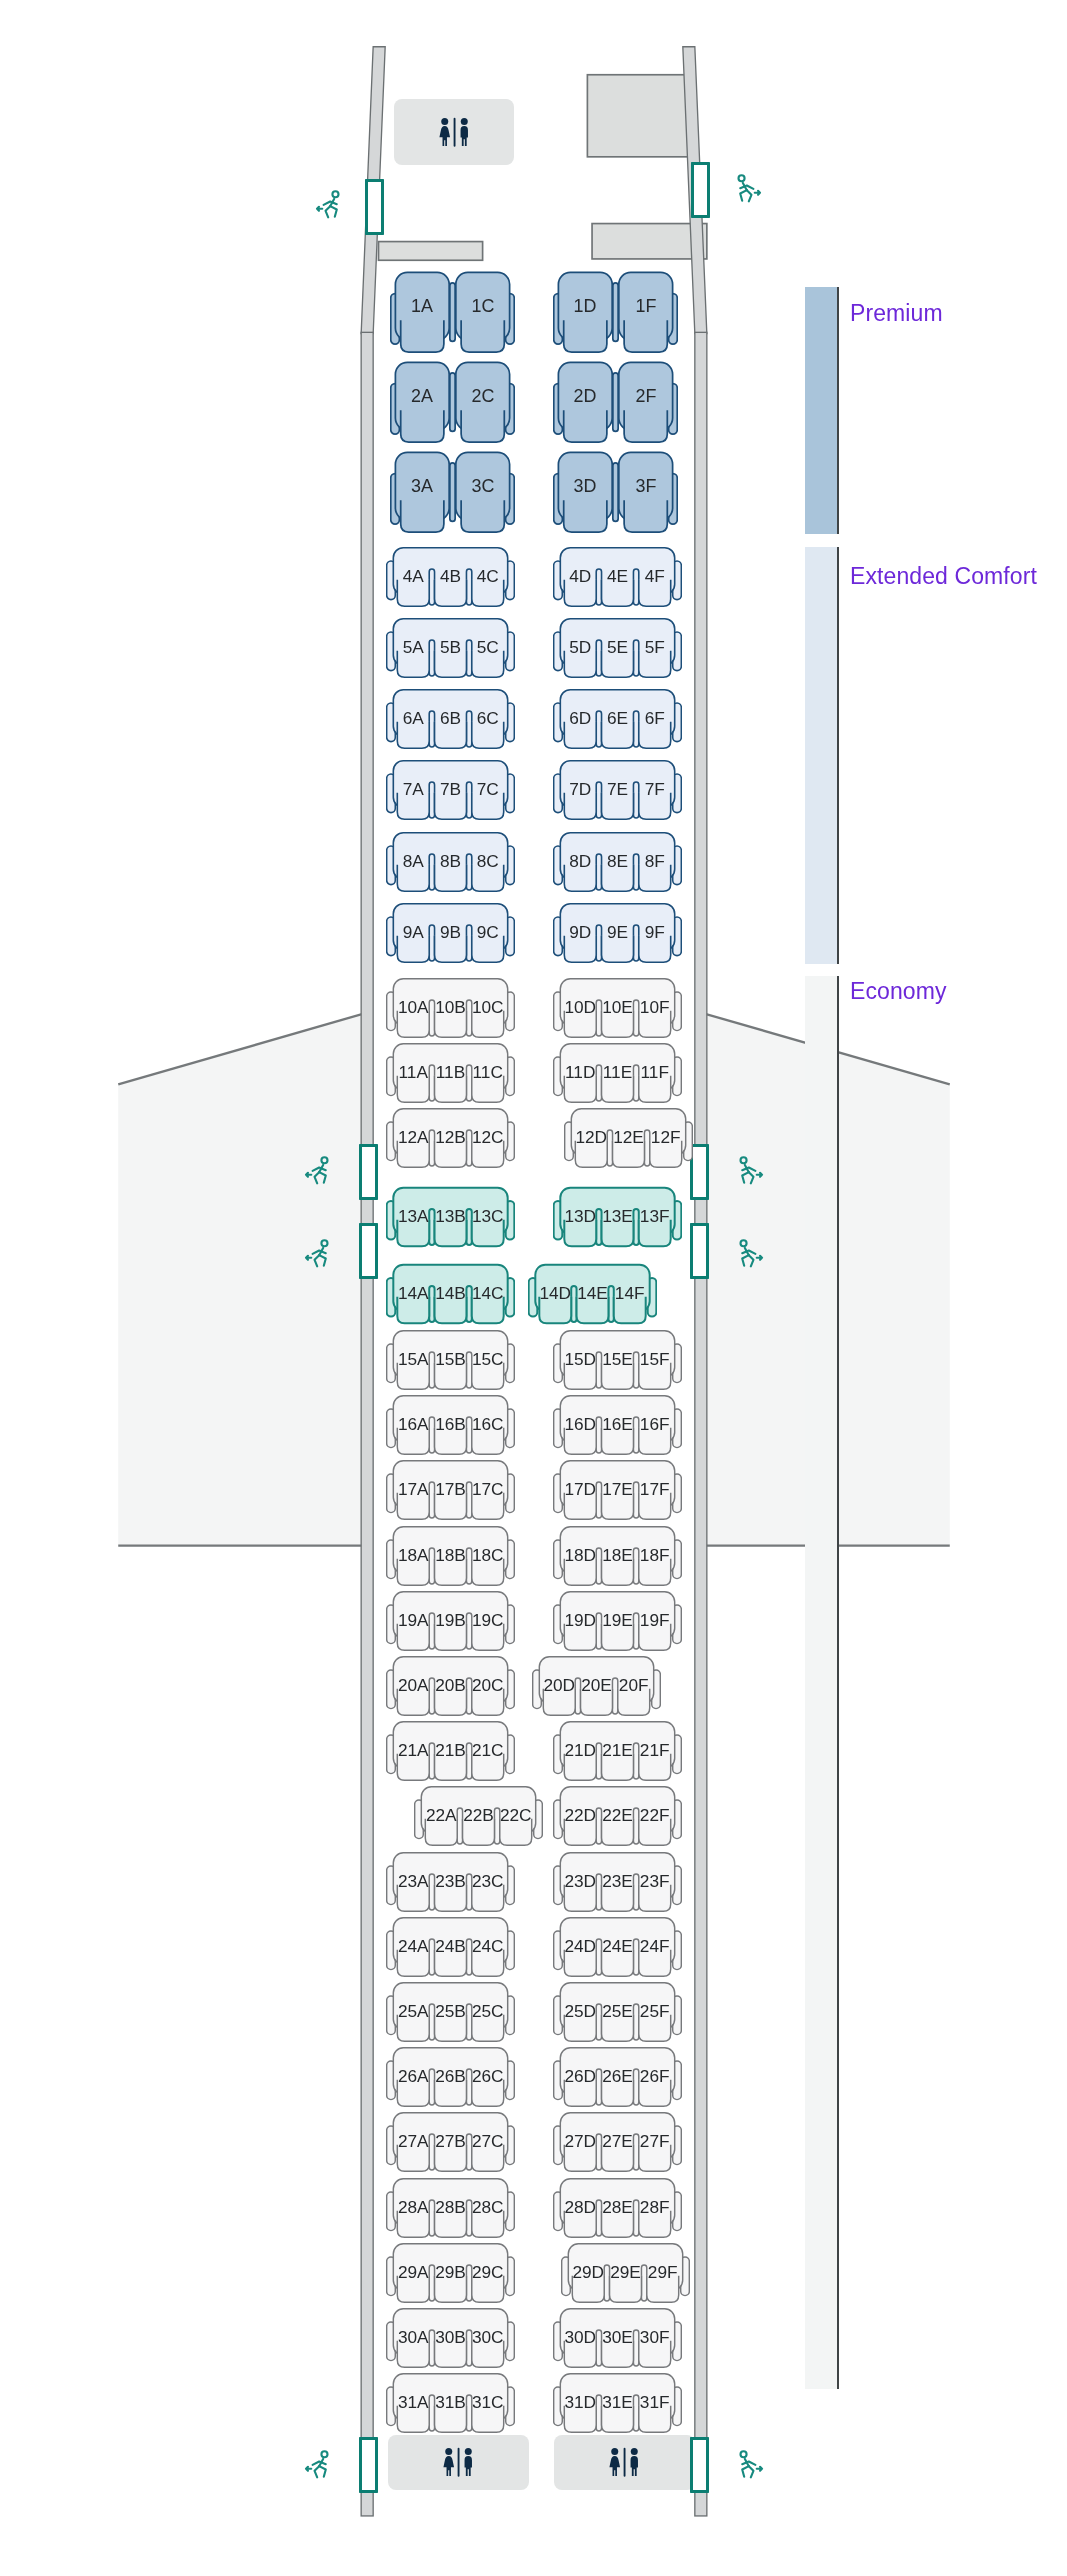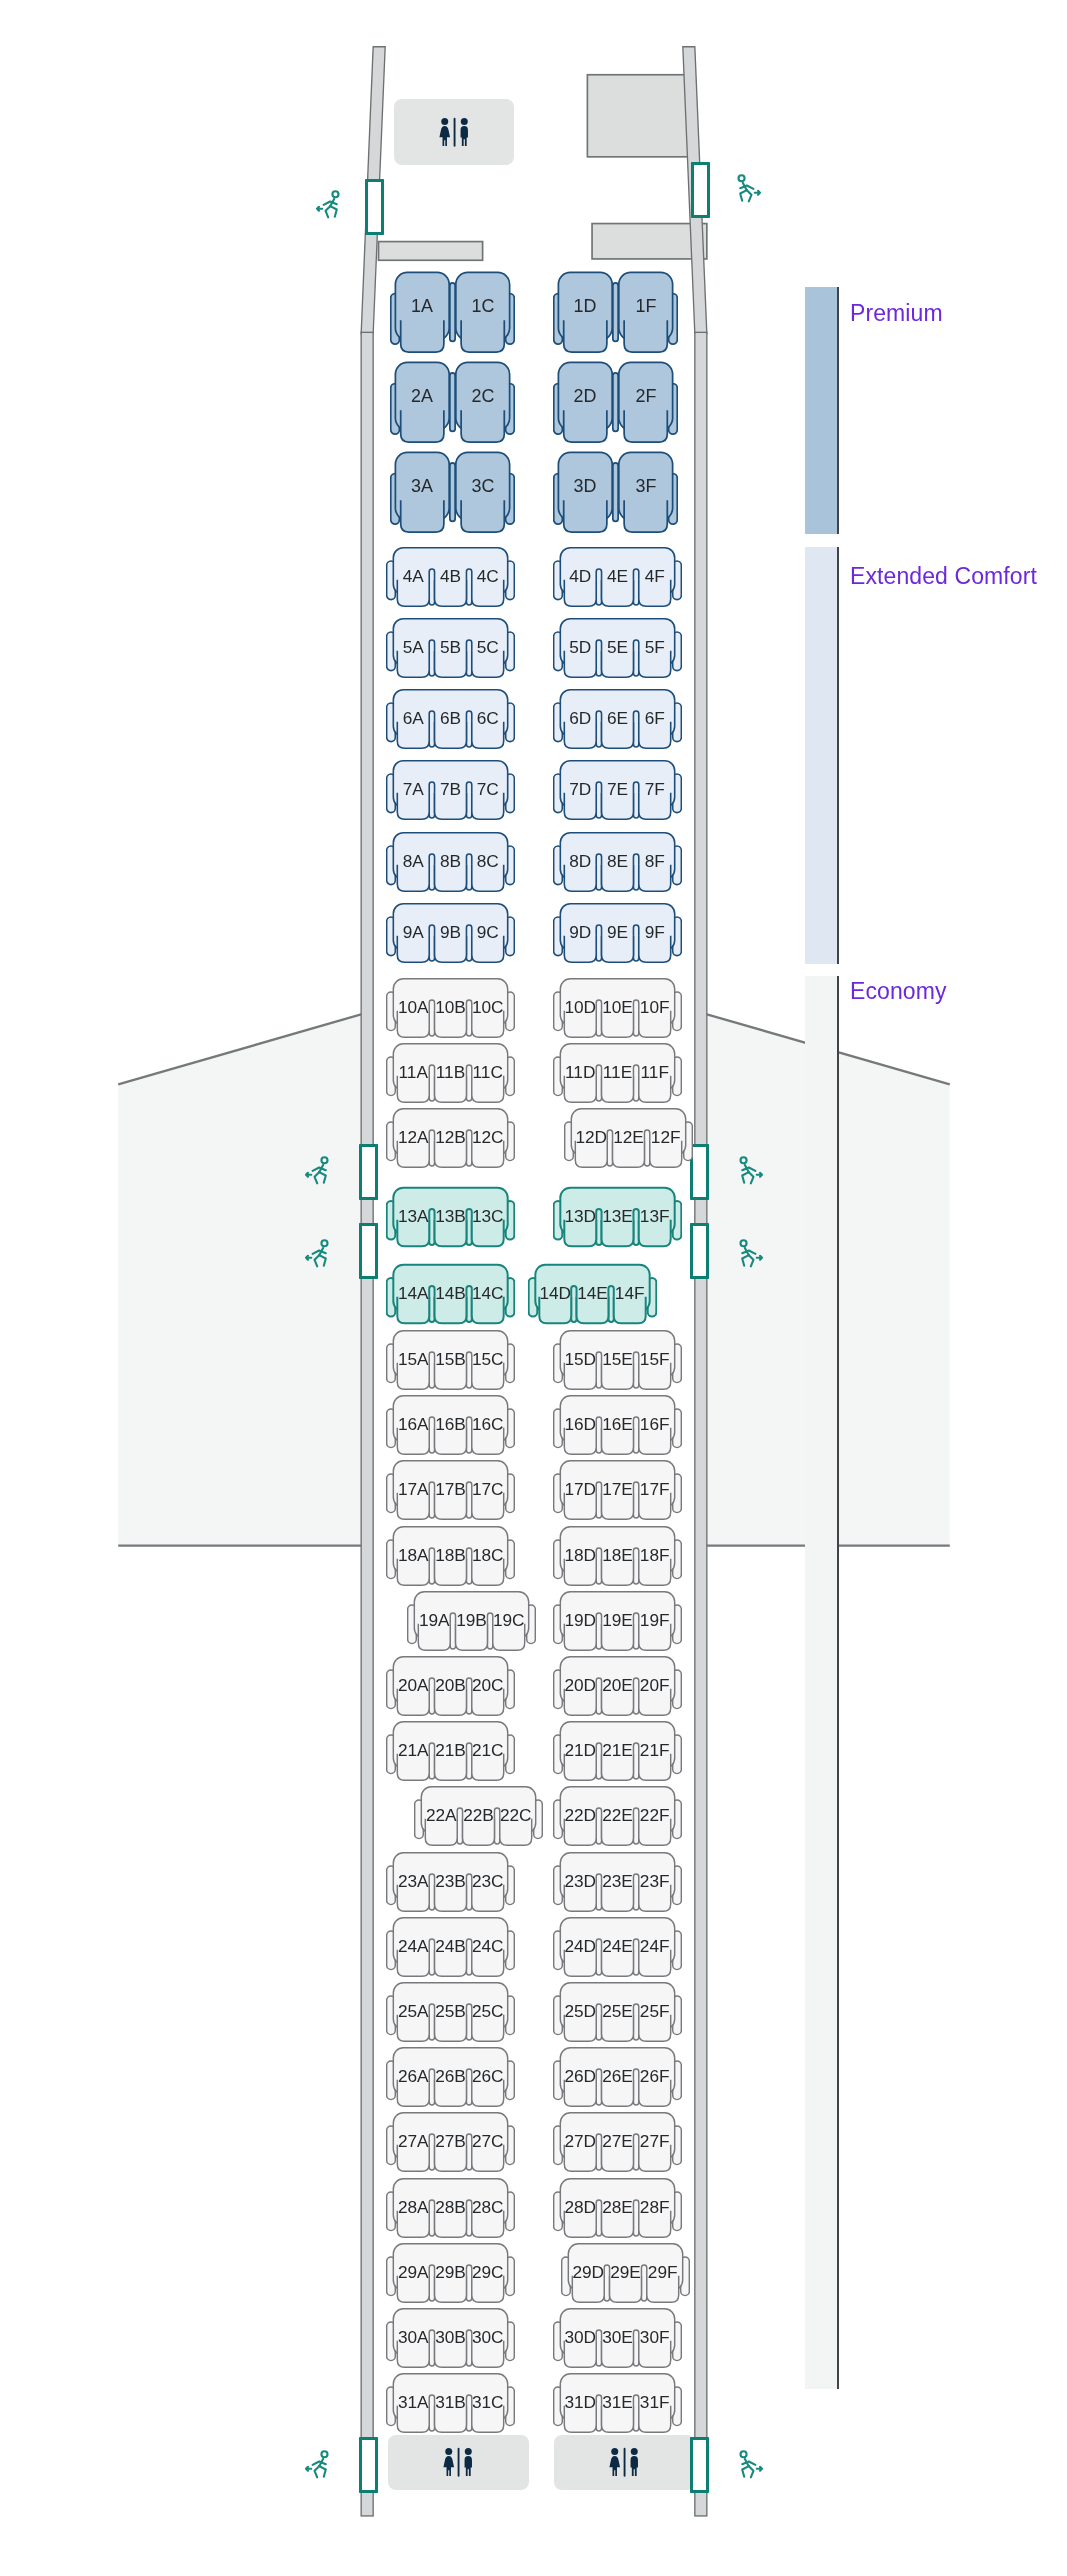--- a/index.html
+++ b/index.html
@@ -917,21 +917,21 @@
           <g>
             <rect x="69" y="2" width="52" height="90" fill="transparent"></rect>
             <text x="97" y="55" text-anchor="middle" style="font-size:26px">18E</text>
           </g>
           <g>
             <rect x="127" y="2" width="56" height="90" fill="transparent"></rect>
             <text x="153" y="55" text-anchor="middle" style="font-size:26px">18F</text>
           </g>
         </svg>
       </div>
-      <div class="seat-block economy" style="left: 386px; top: 1589px; margin-left: 21px;">
+      <div class="seat-block economy" style="left: 386px; top: 1589px;">
         <svg width="129" height="64" viewBox="0 0 194 96">
           <rect x="1" y="24" width="13" height="58" rx="6.5" fill="#f6f6f7" stroke="#77797c" stroke-width="2.2"></rect>
           <rect x="180" y="24" width="13" height="58" rx="6.5" fill="#f6f6f7" stroke="#77797c" stroke-width="2.2"></rect>
           <rect x="11" y="4" width="172" height="70" rx="15" fill="#f6f6f7" stroke="#77797c" stroke-width="2.2"></rect>
           <rect x="65" y="36" width="8" height="54" rx="4" fill="#f6f6f7" stroke="#77797c" stroke-width="2.2"></rect>
           <rect x="121" y="36" width="8" height="54" rx="4" fill="#f6f6f7" stroke="#77797c" stroke-width="2.2"></rect>
           <path d="M17,52 L17,81 Q17,92 28,92 L54,92 Q65,92 65,81 L65,52" fill="#f6f6f7" stroke="#77797c" stroke-width="2.2"></path>
           <path d="M73,52 L73,81 Q73,92 84,92 L110,92 Q121,92 121,81 L121,52" fill="#f6f6f7" stroke="#77797c" stroke-width="2.2"></path>
           <path d="M129,52 L129,81 Q129,92 140,92 L166,92 Q177,92 177,81 L177,52" fill="#f6f6f7" stroke="#77797c" stroke-width="2.2"></path>
           <g>
@@ -989,21 +989,21 @@
           <g>
             <rect x="69" y="2" width="52" height="90" fill="transparent"></rect>
             <text x="97" y="55" text-anchor="middle" style="font-size:26px">20B</text>
           </g>
           <g>
             <rect x="127" y="2" width="56" height="90" fill="transparent"></rect>
             <text x="153" y="55" text-anchor="middle" style="font-size:26px">20C</text>
           </g>
         </svg>
       </div>
-      <div class="seat-block economy" style="left: 553px; top: 1654px;">
+      <div class="seat-block economy" style="left: 532px; top: 1654px;">
         <svg width="129" height="64" viewBox="0 0 194 96">
           <rect x="1" y="24" width="13" height="58" rx="6.5" fill="#f6f6f7" stroke="#77797c" stroke-width="2.2"></rect>
           <rect x="180" y="24" width="13" height="58" rx="6.5" fill="#f6f6f7" stroke="#77797c" stroke-width="2.2"></rect>
           <rect x="11" y="4" width="172" height="70" rx="15" fill="#f6f6f7" stroke="#77797c" stroke-width="2.2"></rect>
           <rect x="65" y="36" width="8" height="54" rx="4" fill="#f6f6f7" stroke="#77797c" stroke-width="2.2"></rect>
           <rect x="121" y="36" width="8" height="54" rx="4" fill="#f6f6f7" stroke="#77797c" stroke-width="2.2"></rect>
           <path d="M17,52 L17,81 Q17,92 28,92 L54,92 Q65,92 65,81 L65,52" fill="#f6f6f7" stroke="#77797c" stroke-width="2.2"></path>
           <path d="M73,52 L73,81 Q73,92 84,92 L110,92 Q121,92 121,81 L121,52" fill="#f6f6f7" stroke="#77797c" stroke-width="2.2"></path>
           <path d="M129,52 L129,81 Q129,92 140,92 L166,92 Q177,92 177,81 L177,52" fill="#f6f6f7" stroke="#77797c" stroke-width="2.2"></path>
           <g>

